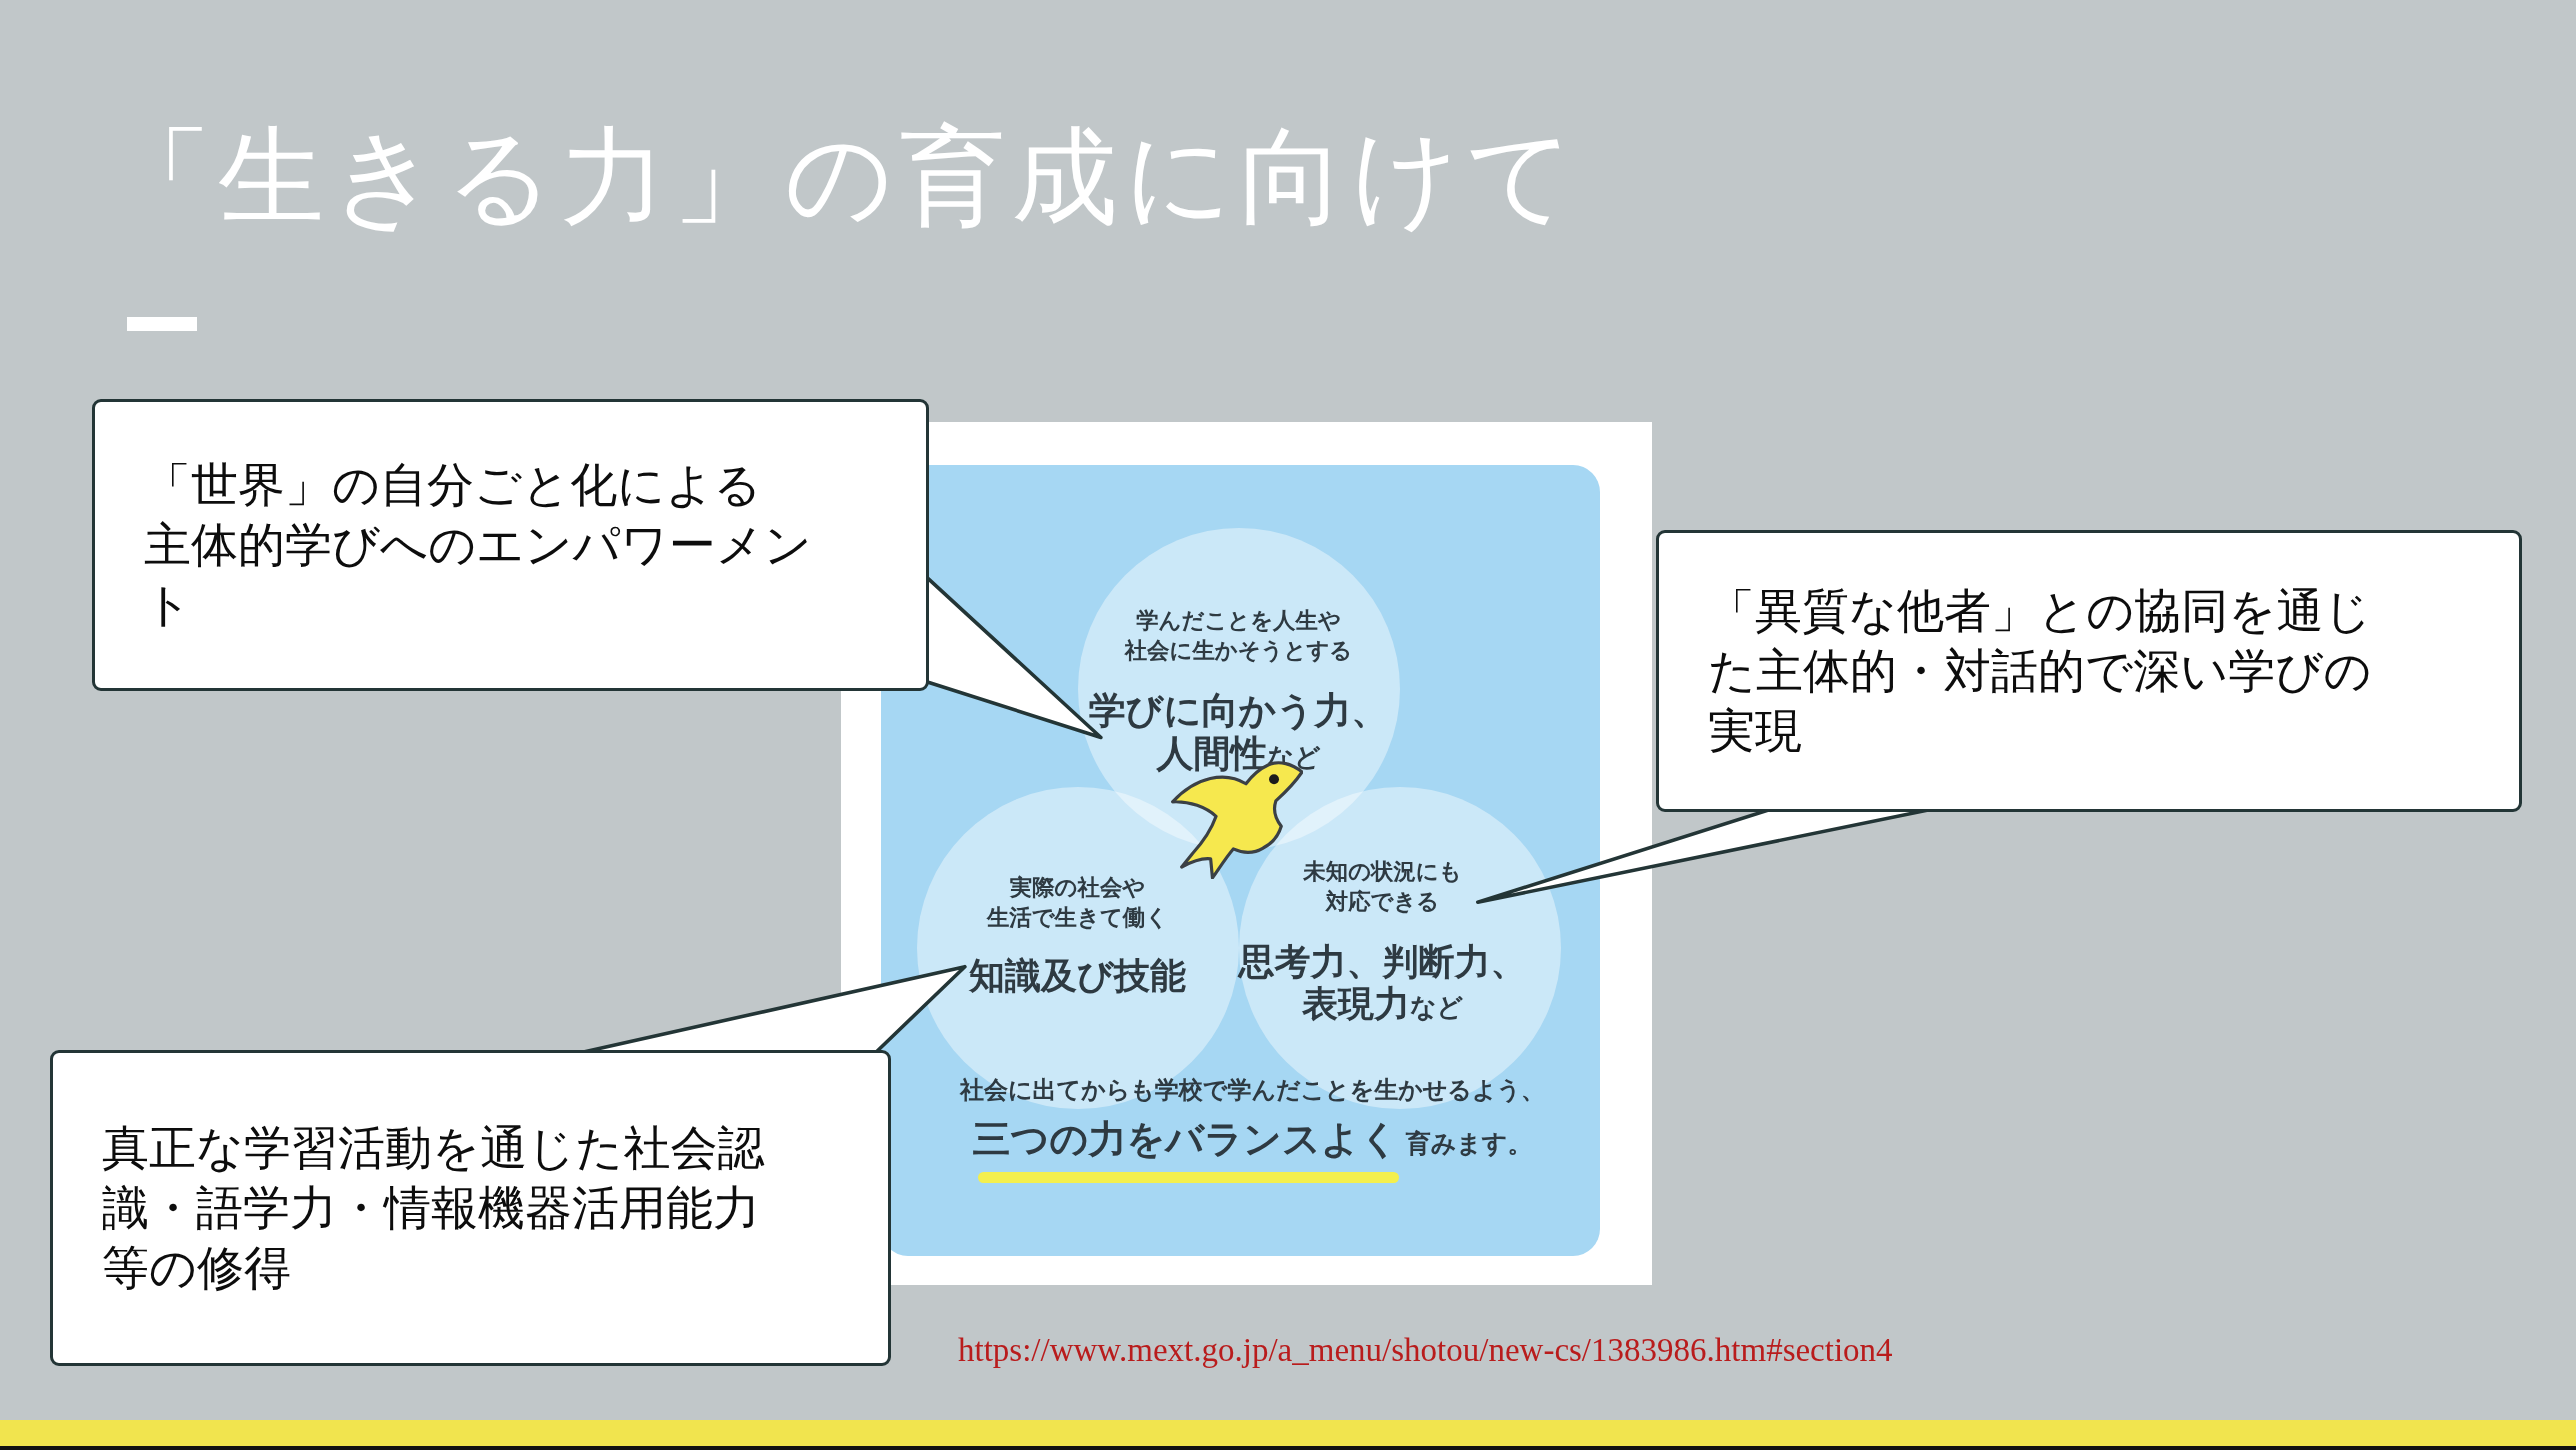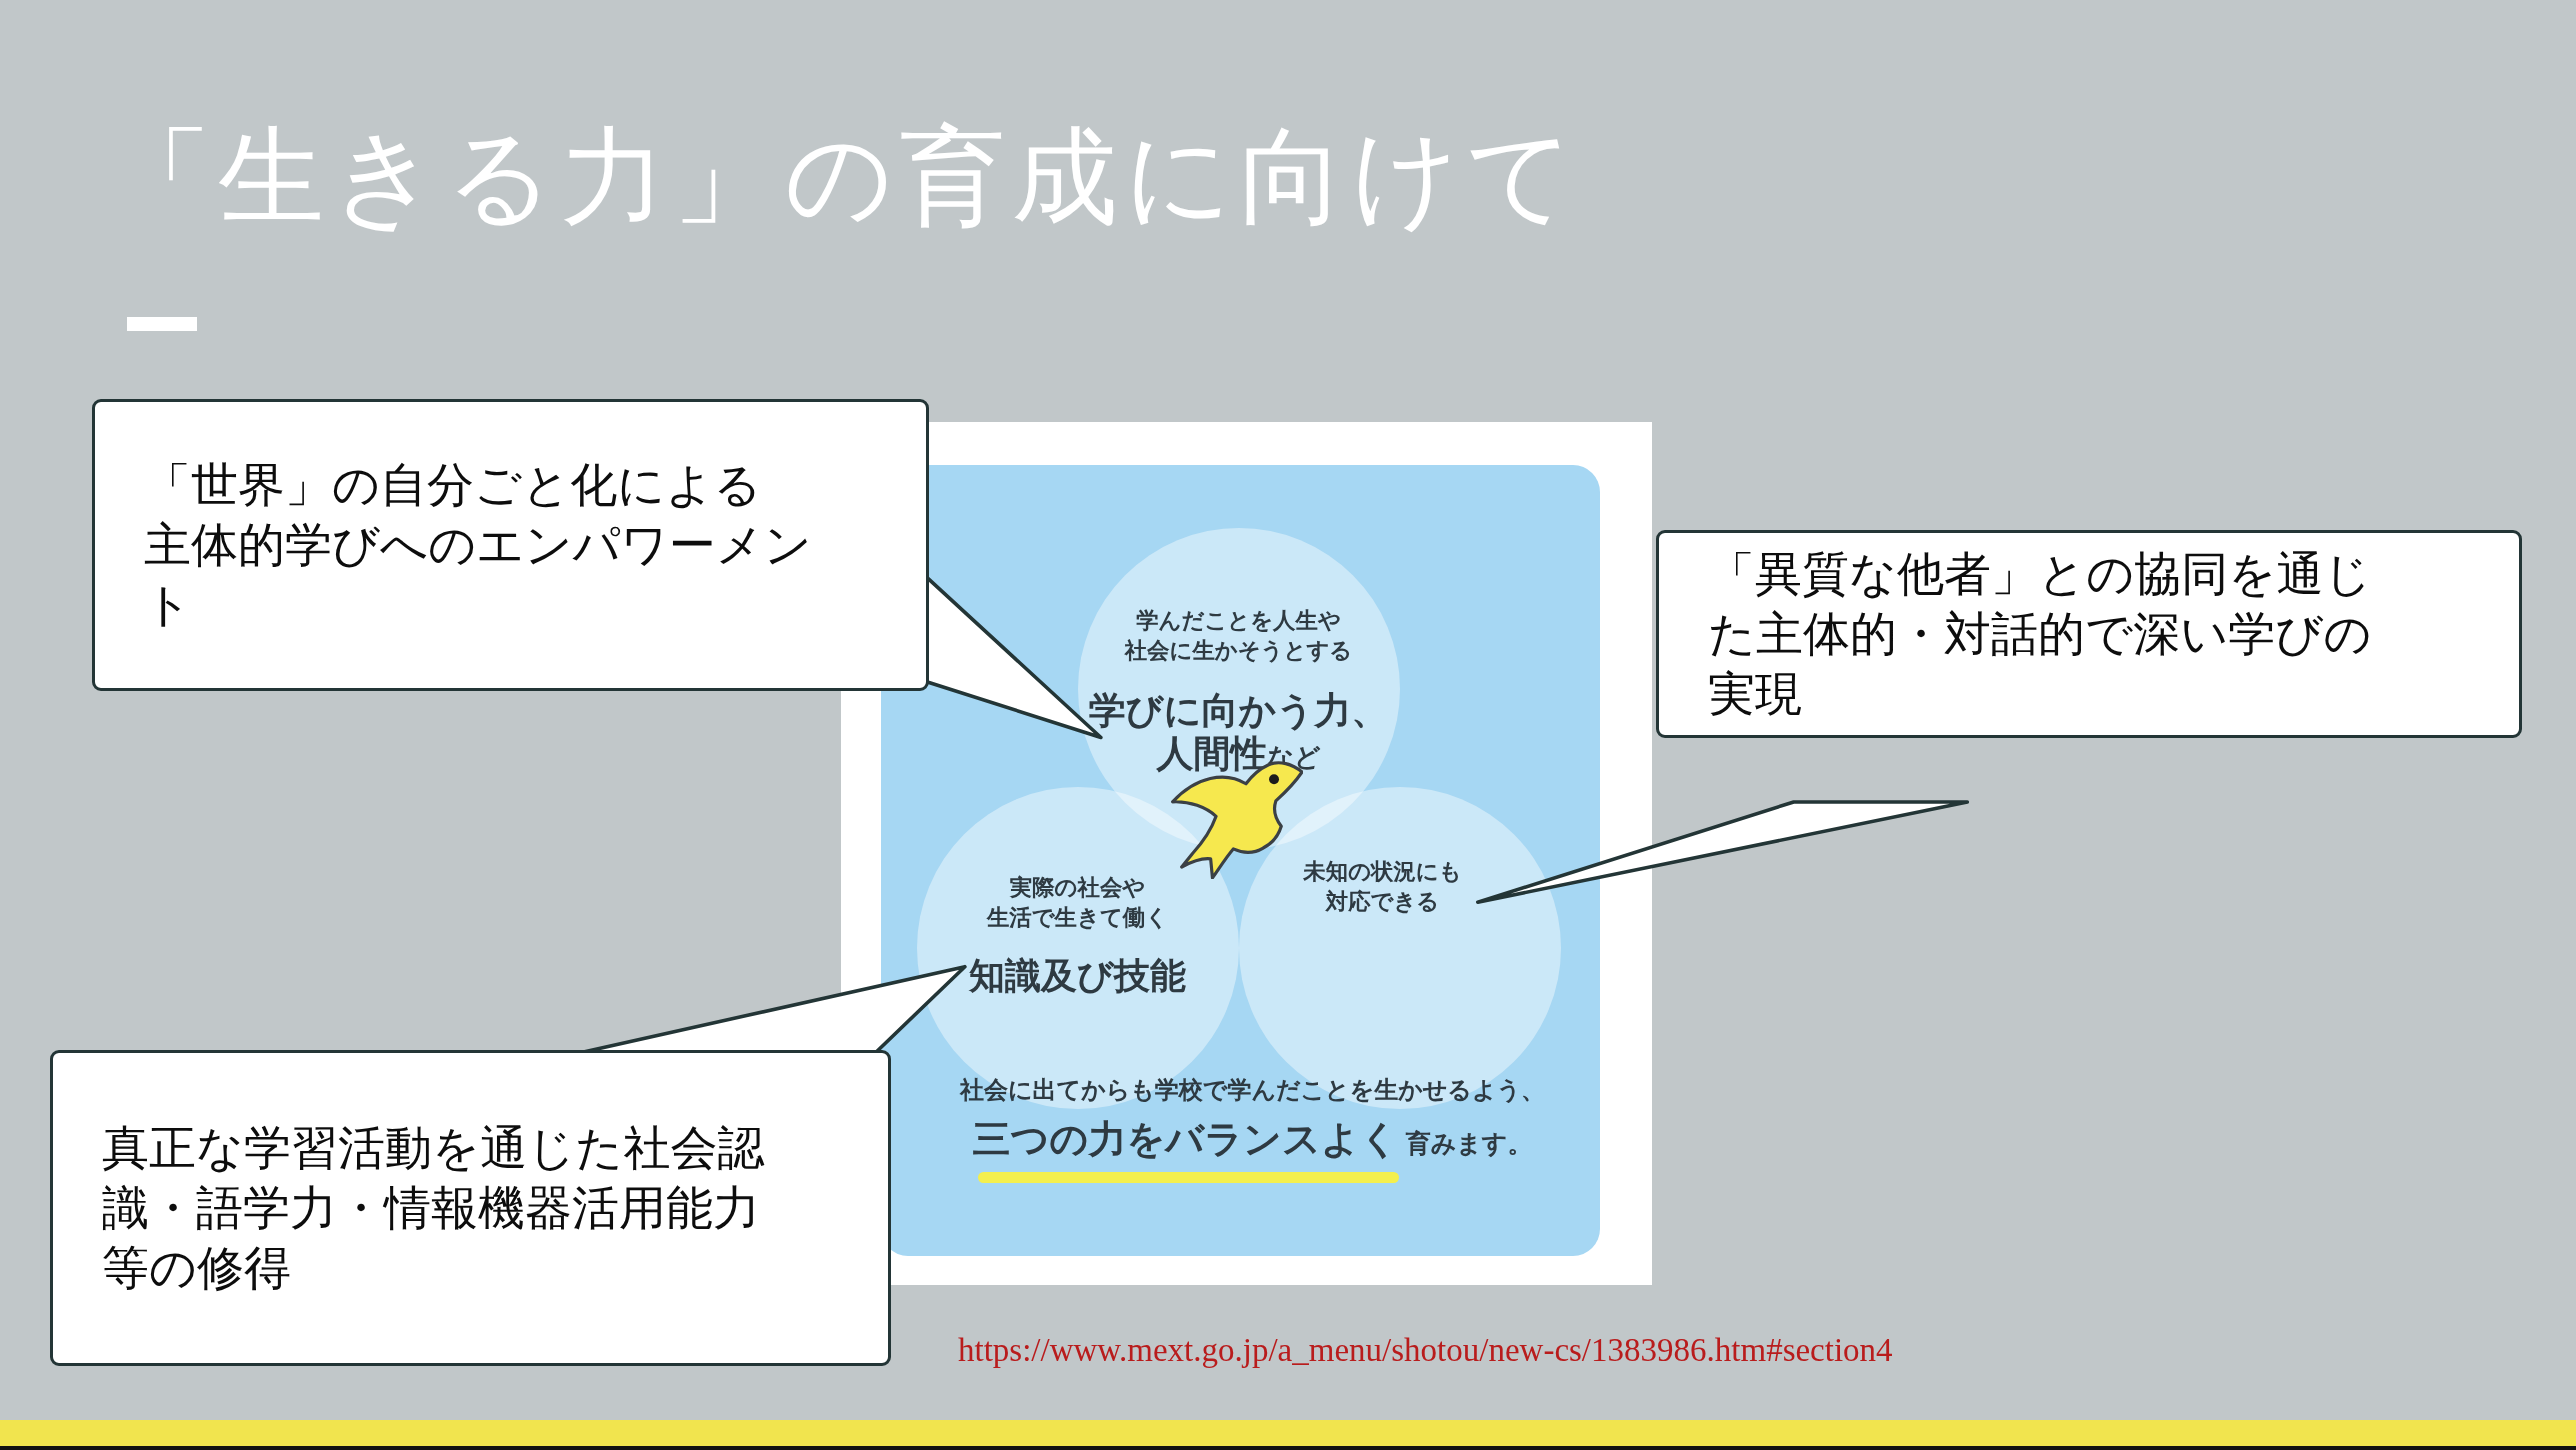--- a/index.html
+++ b/index.html
@@ -71,21 +71,21 @@
 
   
   .bubble{
     position:absolute;background:#ffffff;
     border:3.6px solid var(--callout-border,#233536);border-radius:9px;
     display:flex;align-items:center;
     padding:9px 49px;box-sizing:border-box;
     font-size:47px;line-height:1.27;color:#0d0d0d;white-space:pre-line;
   }
   .b1{left:92px;top:399px;width:837px;height:292px;}
-  .b2{left:1656px;top:530px;width:866px;height:208px;}
+  .b2{left:1656px;top:530px;width:866px;height:282px;}
   .b3{left:50px;top:1050px;width:841px;height:316px;}
 
   .source-url{
     position:absolute;left:958px;top:1332px;
     font-family:Liberation Serif, serif;
     font-size:33px;color:#b91c1c;white-space:nowrap;
   }
 
   .yellow-bar{position:absolute;left:0;top:1420px;width:100%;height:27px;background:var(--accent-yellow,#F1E44E);}
   .bottom-line{position:absolute;left:0;top:1446px;width:100%;height:3.6px;background:#111111;}
@@ -113,20 +113,22 @@
 
       <div class="circle-text t-left">
         <div class="small-label">実際の社会や
 生活で生きて働く</div>
         <div class="big-label"><span>知識及び技能</span><span class="suffix"></span></div>
       </div>
 
       <div class="circle-text t-right">
         <div class="small-label">未知の状況にも
 対応できる</div>
+        <div class="big-label"><span>思考力、判断力、
+表現力</span><span class="suffix">など</span></div>
       </div>
 
       <svg class="bird" viewBox="0 0 148 131" xmlns="http://www.w3.org/2000/svg">
         <path d="M147,13
                  C136,4 122,0 110,5
                  C99,10 91,18 85,26
                  C62,12 30,18 4,46
                  C23,45 41,52 52,62
                  C47,76 38,90 26,103
                  L14,118

